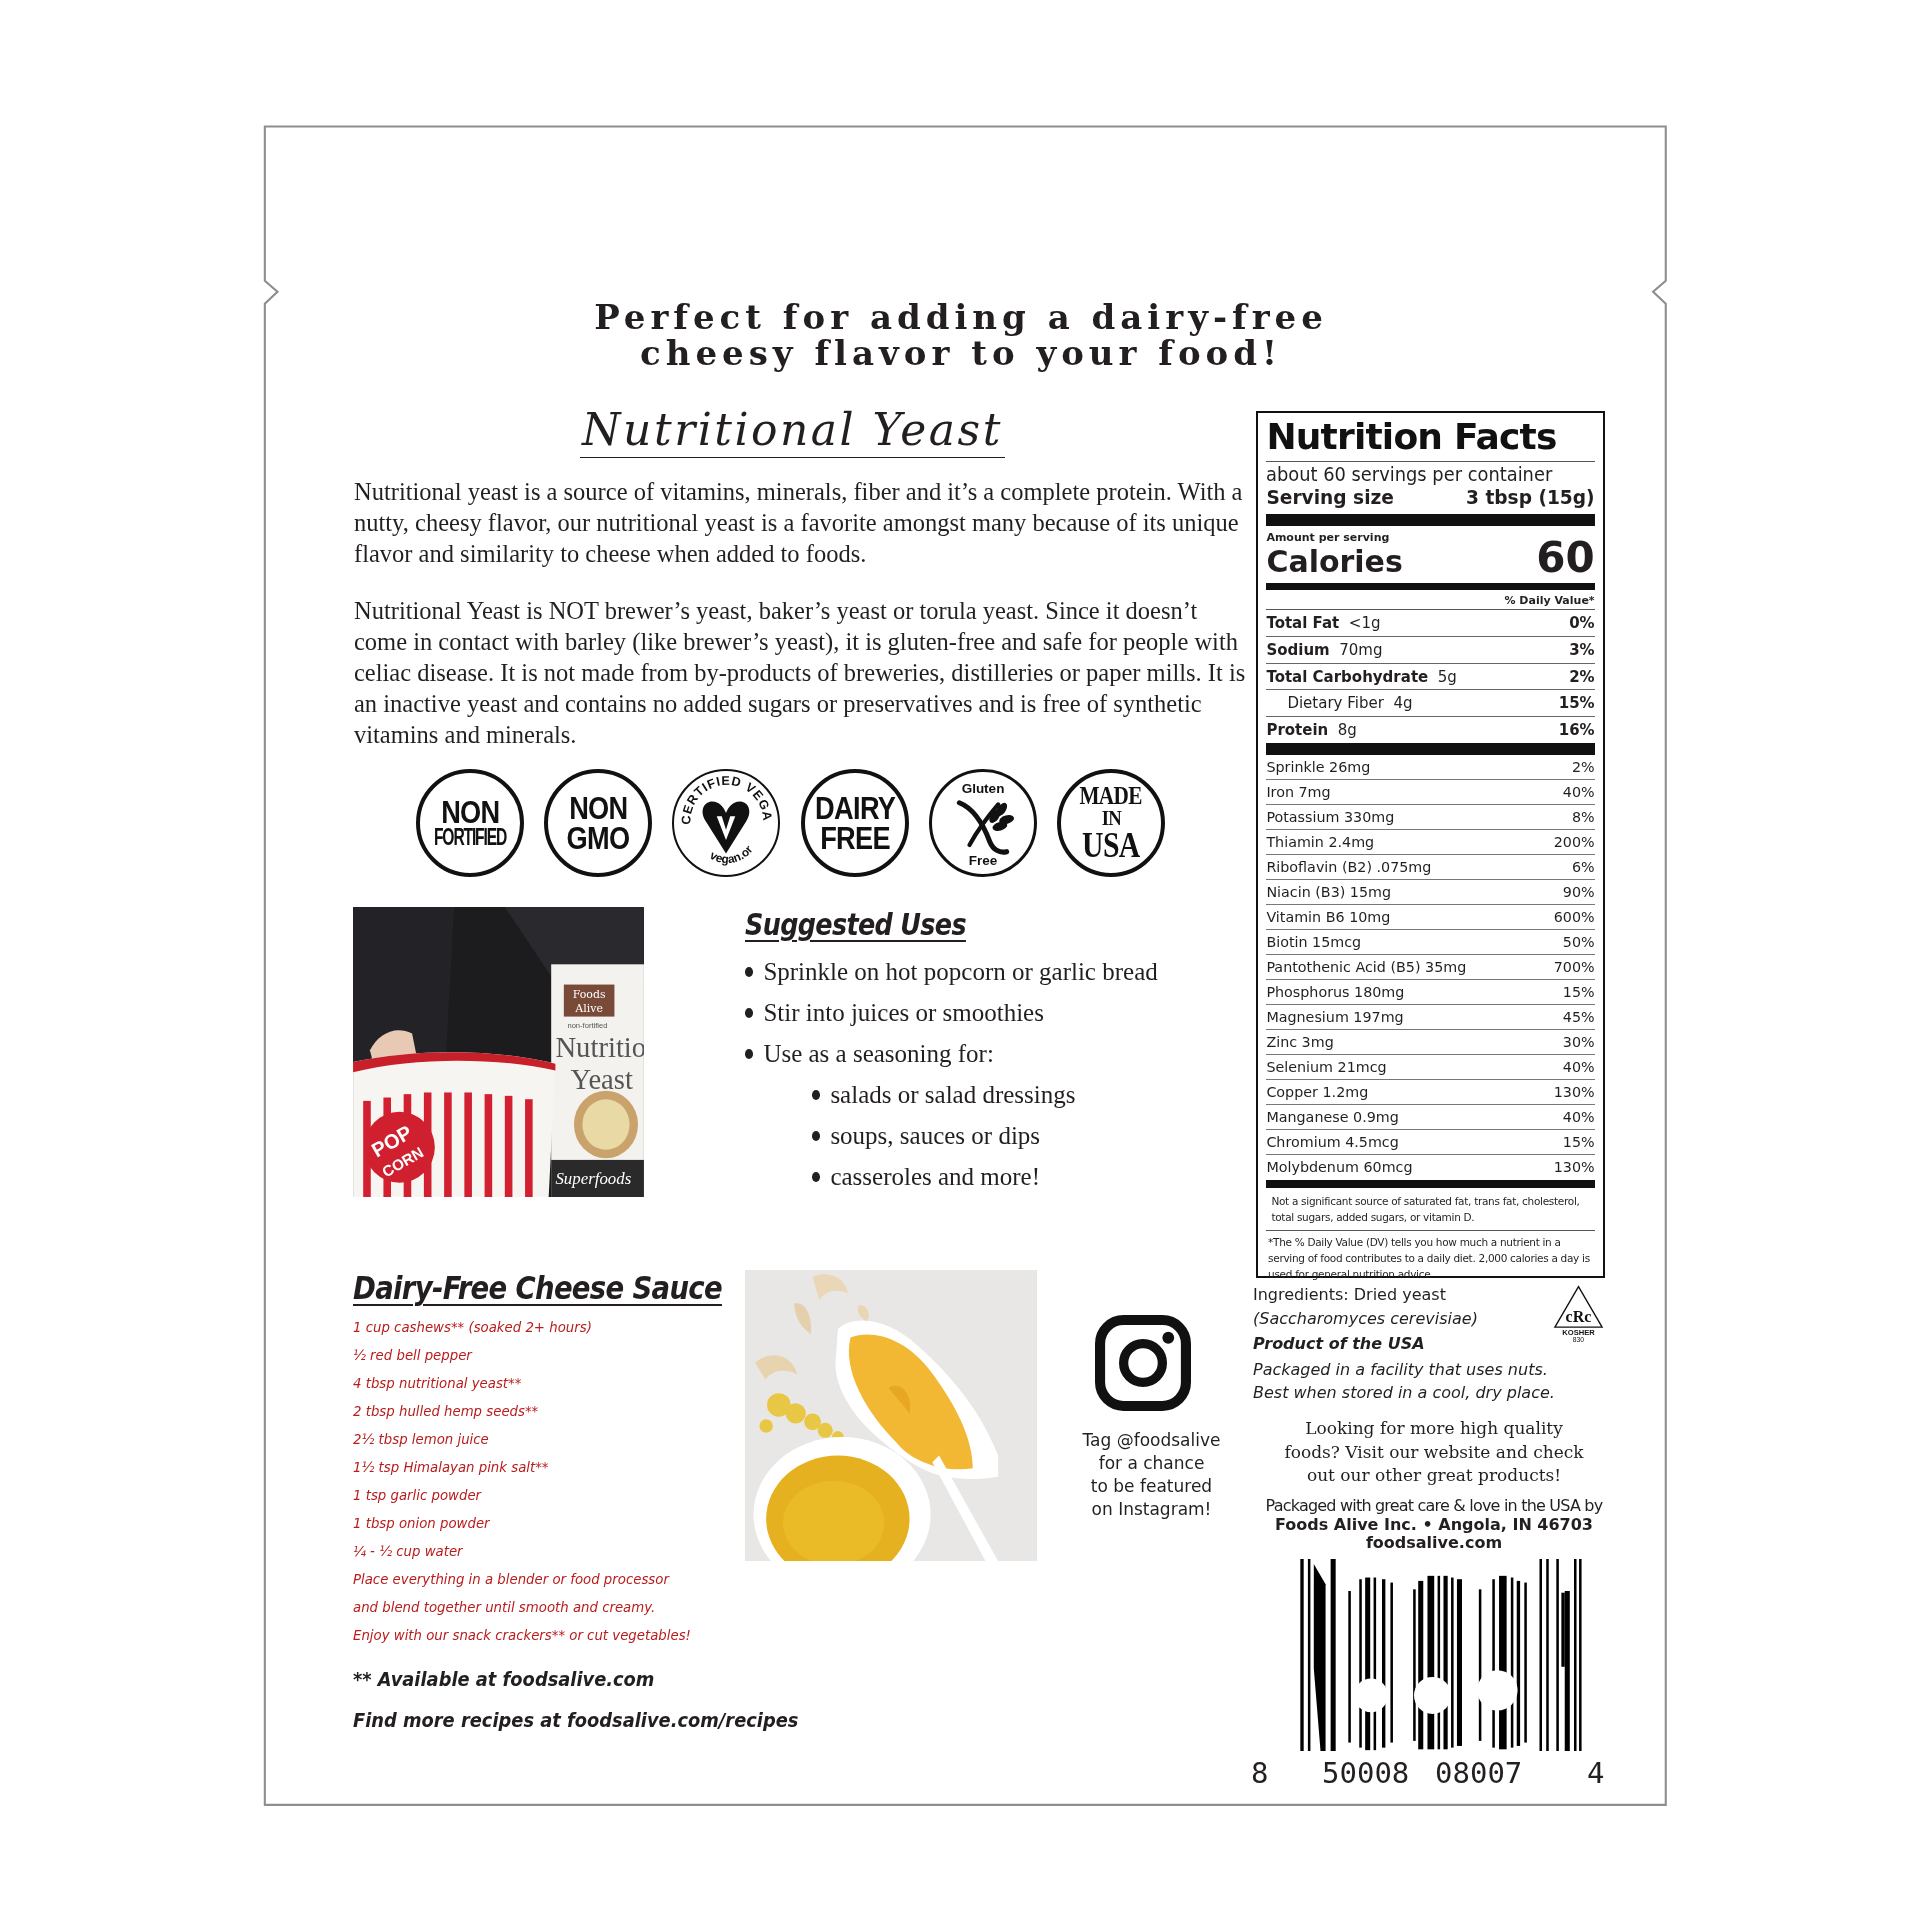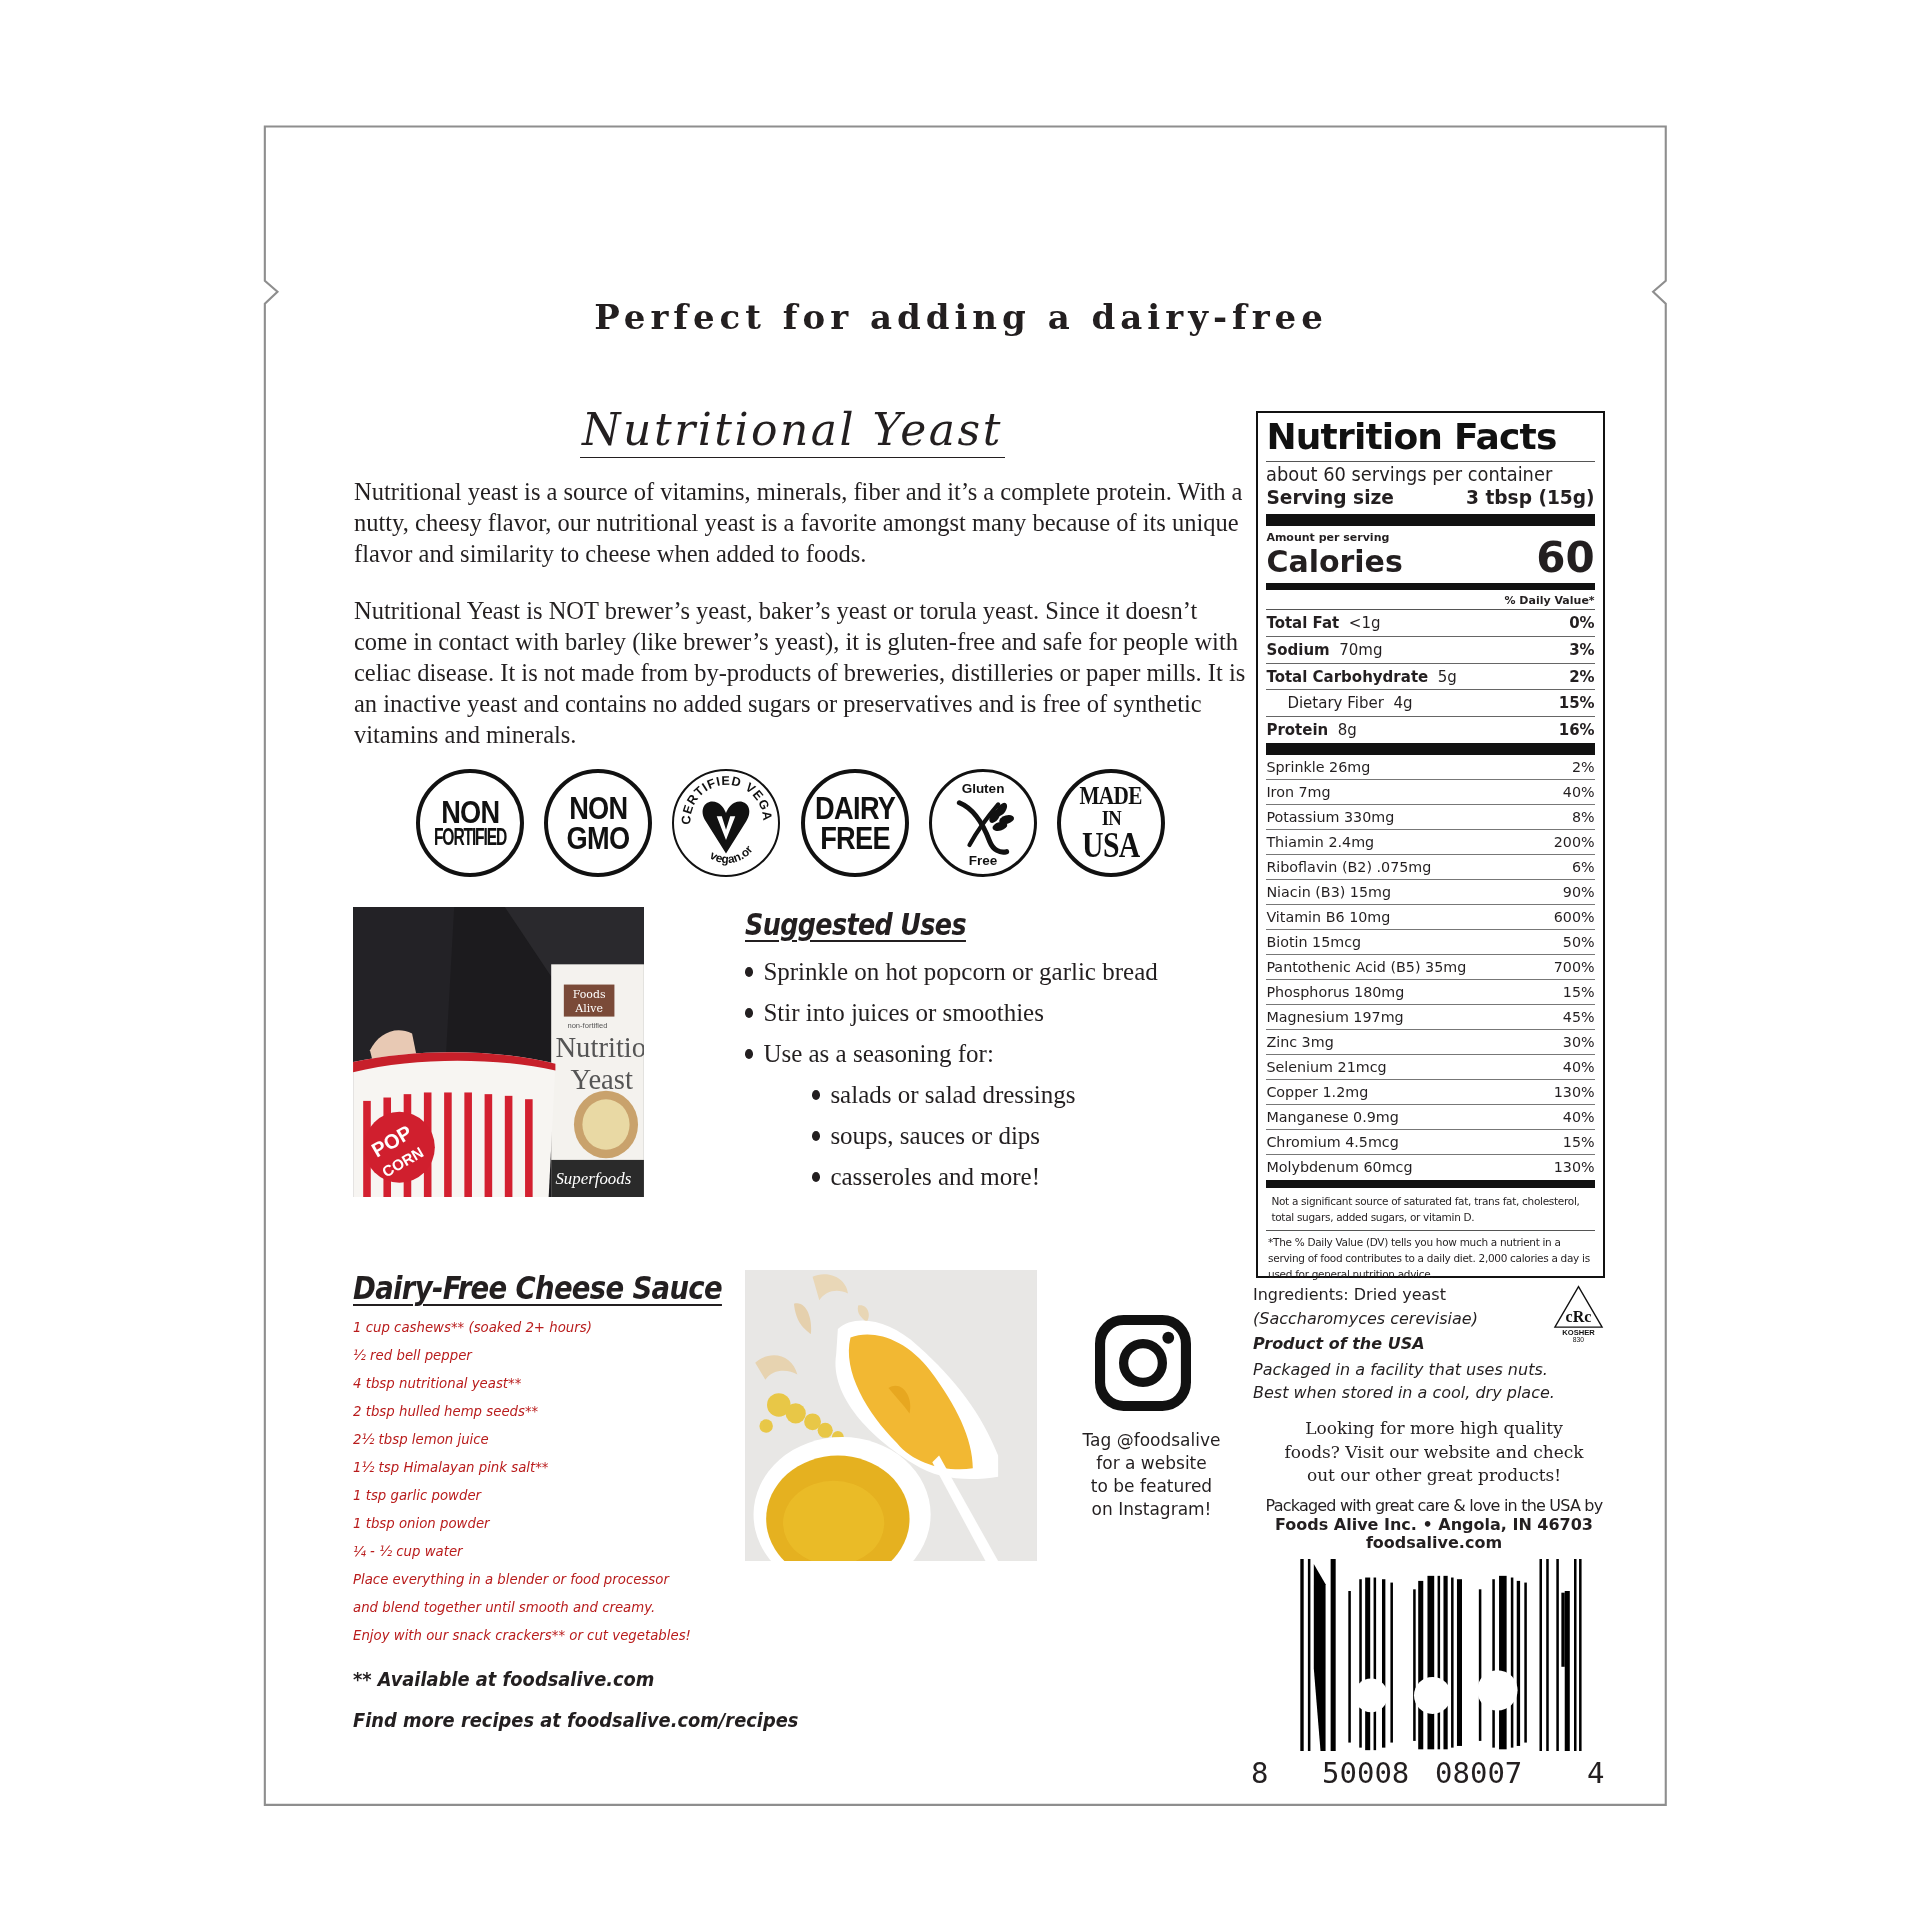--- a/index.html
+++ b/index.html
@@ -133,20 +133,21 @@
 </style>
 </head>
 <body>
 
 <svg id="pkg-outline" viewBox="0 0 2280 2280" width="1923" height="1923">
   <path d="M314 150 L1975 150 L1975 333 L1960 346 L1975 360 L1975 2140 L314 2140 L314 360 L329 346 L314 333 Z" fill="none" stroke="#8e8e8e" stroke-width="2.5"></path>
 </svg>
 
 <div class="abs headline">
   <div>Perfect for adding a dairy-free</div>
+  <div>cheesy flavor to your food!</div>
 </div>
 
 <div class="abs section-title">
   <span>Nutritional Yeast</span>
 </div>
 
 <p class="abs body-text" id="para1">Nutritional yeast is a source of vitamins, minerals, fiber and it’s a complete protein. With a nutty, cheesy flavor, our nutritional yeast is a favorite amongst many because of its unique flavor and similarity to cheese when added to foods.</p>
 <p class="abs body-text" id="para2">Nutritional Yeast is NOT brewer’s yeast, baker’s yeast or torula yeast. Since it doesn’t come in contact with barley (like brewer’s yeast), it is gluten-free and safe for people with celiac disease. It is not made from by-products of breweries, distilleries or paper mills. It is an inactive yeast and contains no added sugars or preservatives and is free of synthetic vitamins and minerals.</p>
 
 <div class="abs badges">
@@ -288,21 +289,21 @@
   </svg>
 </div>
 
 <svg class="abs insta-icon" viewBox="0 0 114 114">
   <rect x="6" y="6" width="102" height="102" rx="28" ry="28" fill="none" stroke="#111" stroke-width="12"></rect>
   <circle cx="57" cy="57" r="23" fill="none" stroke="#111" stroke-width="11"></circle>
   <circle cx="87" cy="27" r="7" fill="#111"></circle>
 </svg>
 <div class="abs insta-text">
   <div>Tag @foodsalive</div>
-  <div>for a website</div>
+  <div>for a chance</div>
   <div>to be featured</div>
   <div>on Instagram!</div>
 </div>
 
 <div class="abs nf">
   <div class="nf-title">Nutrition Facts</div>
   <div class="nf-servings">about 60 servings per container</div>
   <div class="nf-size">
     <span>Serving size</span>
     <span>3 tbsp (15g)</span>

